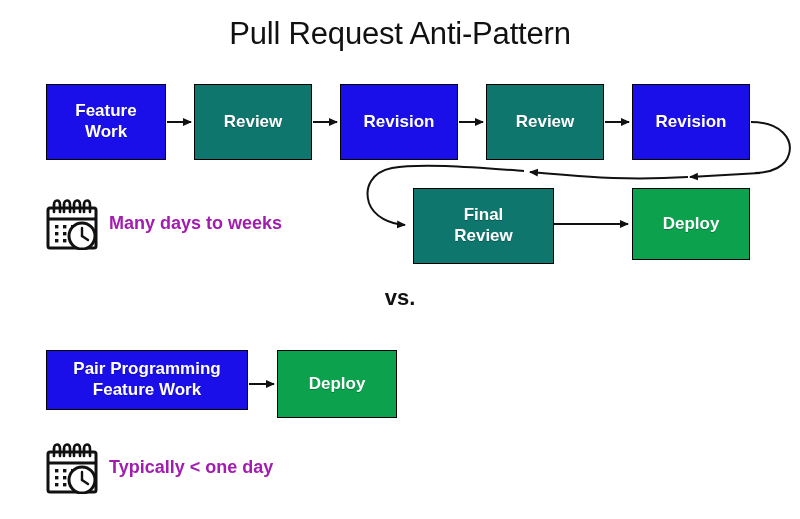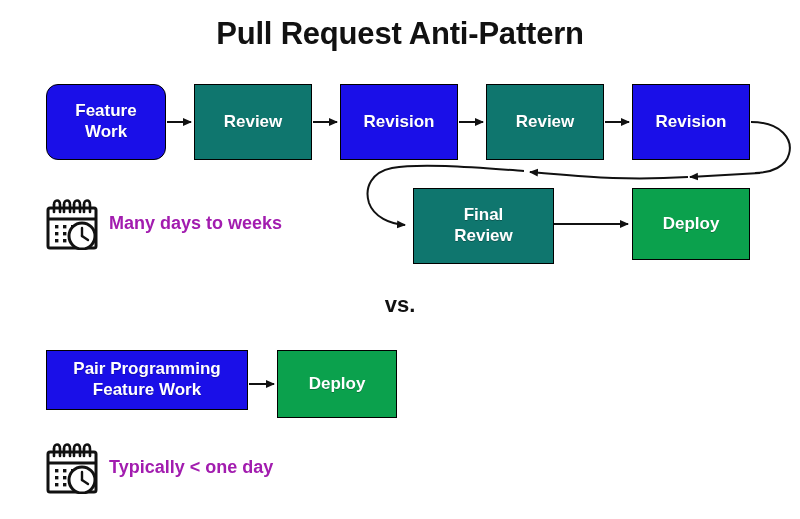--- a/index.html
+++ b/index.html
@@ -30,34 +30,33 @@
     height: 519px;
     pointer-events: none;
   }
   .title {
     position: absolute;
     left: 0;
     top: 16px;
     width: 800px;
     text-align: center;
     font-size: 31px;
-    font-weight: bold;
+    font-weight: normal;
     color: #111111;
     letter-spacing: -0.2px;
   }
   .vs {
     position: absolute;
     left: 0;
     top: 285px;
     width: 800px;
     text-align: center;
     font-size: 22px;
     font-weight: bold;
     color: #111111;
-    margin-top: 7px;
   }
   .node {
     position: absolute;
     box-sizing: border-box;
     border: 1px solid #000000;
     display: flex;
     align-items: center;
     justify-content: center;
     text-align: center;
     color: #ffffff;
@@ -107,21 +106,21 @@
     <path d="M751,122 C782,122 793,140 789,154 C786,166 772,173 755,173" fill="none" stroke="#111111" stroke-width="2"></path>
     <path d="M760,173 L690,177" fill="none" stroke="#111111" stroke-width="2" marker-end="url(#ah)"></path>
     <path d="M688,177 C620,181 580,176 530,172" fill="none" stroke="#111111" stroke-width="2" marker-end="url(#ah)"></path>
     <path d="M524,171 C470,167 420,163 392,168 C372,172 364,187 369,203 C374,217 390,224 405,225" fill="none" stroke="#111111" stroke-width="2" marker-end="url(#ah)"></path>
 
     <line x1="532" y1="224" x2="628" y2="224" stroke="#111111" stroke-width="2" marker-end="url(#ah)"></line>
 
     <line x1="249" y1="384" x2="274" y2="384" stroke="#111111" stroke-width="2" marker-end="url(#ah)"></line>
   </svg>
 
-  <div class="node blue" style="left:46px; top:84px; width:120px; height:76px;border-radius:12px;">
+  <div class="node blue" style="left:46px; top:84px; width:120px; height:76px;">
     <span class="label">Feature
 Work</span>
   </div>
 
   <div class="node red" style="left:194px; top:84px; width:118px; height:76px;">
     <span class="label">Review</span>
   </div>
 
   <div class="node blue" style="left:340px; top:84px; width:118px; height:76px;">
     <span class="label">Revision</span>

